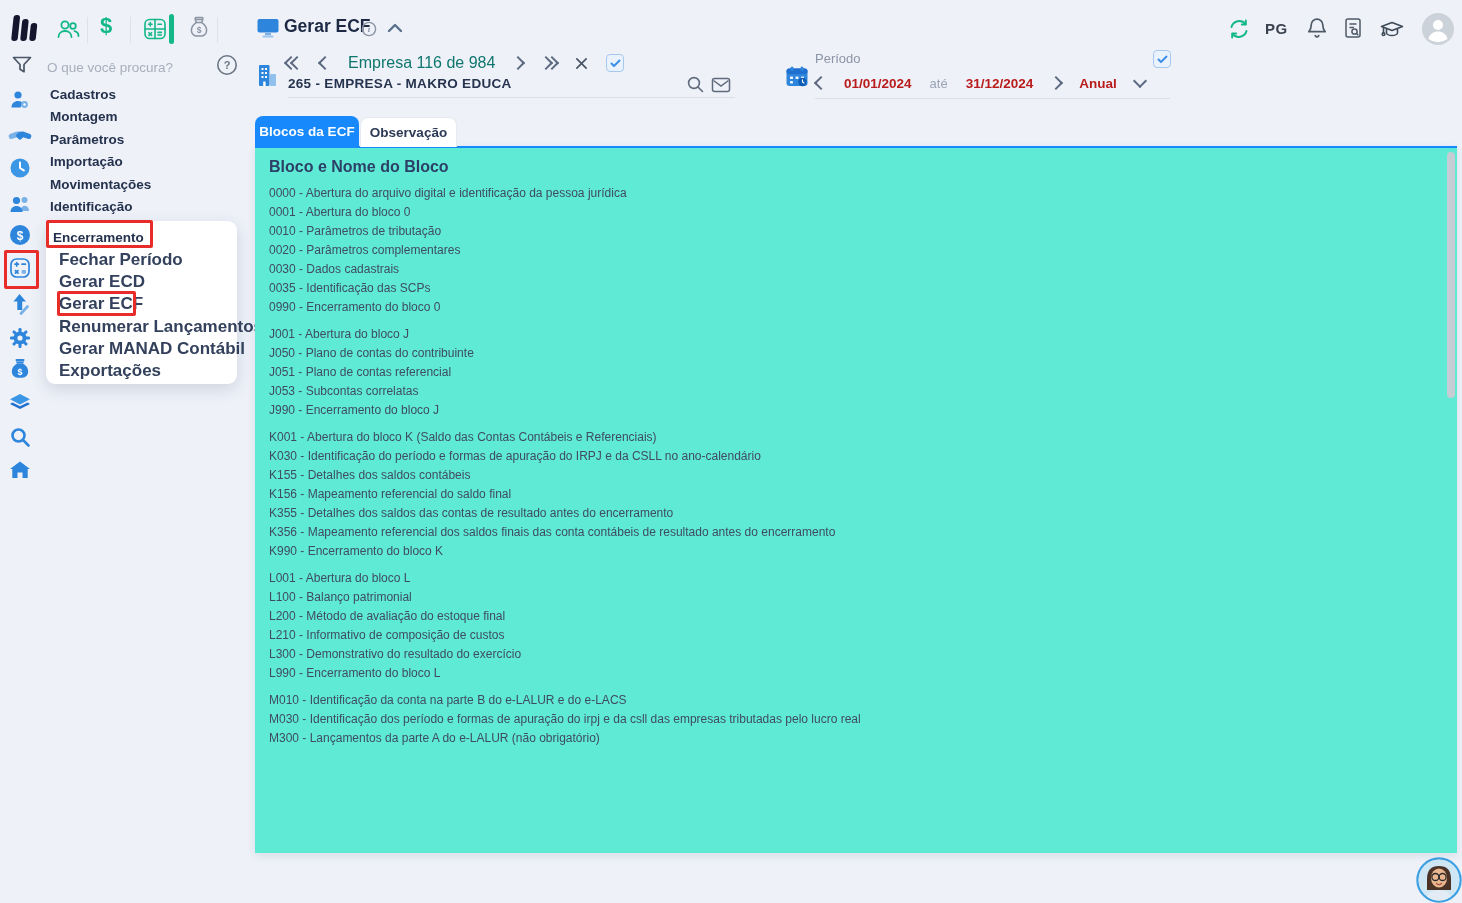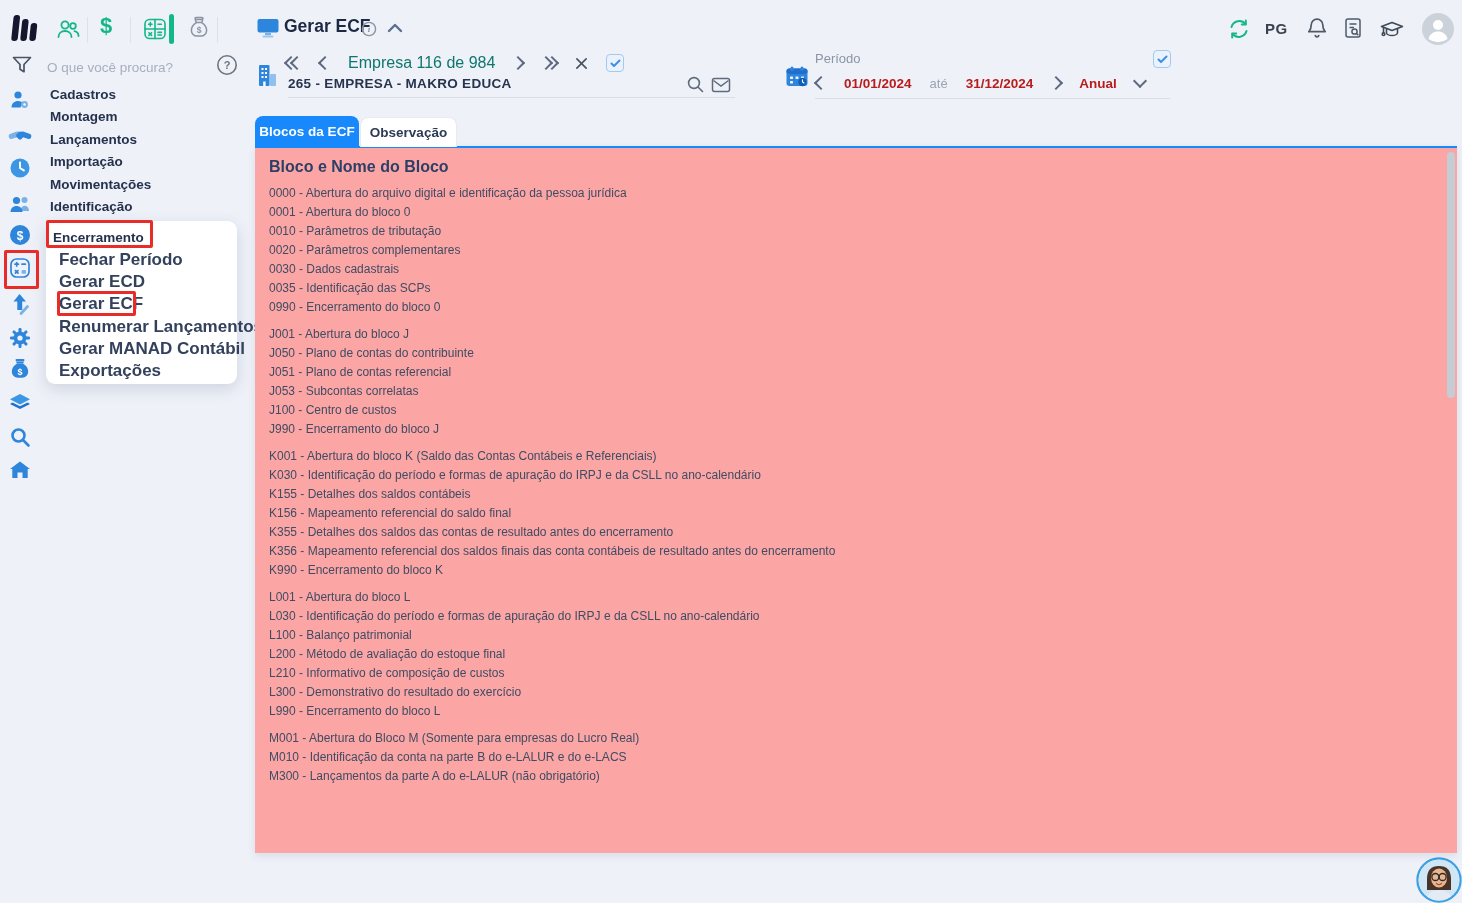--- a/index.html
+++ b/index.html
@@ -69,21 +69,21 @@
   .chev.d{transform:rotate(45deg);margin-top:-4px;}
   .dbl{display:inline-flex;}
   .dbl .chev+.chev{margin-left:-4px;}
   .checkbox{width:16px;height:16px;border:1.6px solid #a5c8ee;border-radius:4px;background:#eaf3fd;
             display:inline-flex;align-items:center;justify-content:center;cursor:pointer;}
   
   #tab-blocos{left:255px;top:116px;width:104px;height:30px;background:#1789fc;color:#fff;border-radius:8px 8px 0 0;
               display:flex;align-items:center;justify-content:center;font-size:13.5px;font-weight:700;cursor:pointer;z-index:3;}
   #tab-obs{left:360px;top:117px;width:95px;height:29px;background:#fff;color:#2c3a55;border:1px solid #e6eaf1;border-bottom:none;
            border-radius:8px 8px 0 0;display:flex;align-items:center;justify-content:center;font-size:13.5px;font-weight:700;cursor:pointer;z-index:2;}
-  #content-panel{left:255px;top:146px;width:1202px;height:705px;background:#fca5a5;border-top:2px solid #1789fc;
+  #content-panel{left:255px;top:146px;width:1202px;height:705px;background:#5eead4;border-top:2px solid #1789fc;
                  box-shadow:0 3px 8px rgba(30,50,90,.10);z-index:1;}
   #content-heading{position:absolute;left:14px;top:10px;font-size:16px;font-weight:700;color:#2c3f66;}
   #block-list{position:absolute;left:14px;top:36px;}
   .block-group{margin-bottom:8px;}
   .block-item{height:19px;line-height:19px;font-size:12px;color:#3f4c63;white-space:nowrap;}
   #scroll-thumb{position:absolute;right:2px;top:4px;width:8px;height:246px;background:#c6ccd4;border-radius:4px;cursor:pointer;}
   #chat-avatar{left:1416px;top:857px;cursor:pointer;}
 </style>
 </head>
 <body>
@@ -275,21 +275,21 @@
 <span class="rail-ic" style="top:458px">
   <svg width="22" height="20" viewBox="0 0 22 20">
       <path d="M11 1.5 21 9h-2.3v9h-5.2v-5.5H8.5V18H3.3V9H1z" fill="#2e85dc"></path>
     </svg>
 </span>
 
 <div id="submenu-panel" class="abs"></div>
 <div id="menu-list" class="abs">
     <div class="menu-item">Cadastros</div>
     <div class="menu-item">Montagem</div>
-    <div class="menu-item">Lançamentos</div>
+    <div class="menu-item">Parâmetros</div>
     <div class="menu-item">Importação</div>
     <div class="menu-item">Movimentações</div>
     <div class="menu-item">Identificação</div>
   </div>
 <div id="closing-item" class="abs menu-item">Encerramento</div>
 <div id="submenu-list" class="abs">
     <div class="submenu-item">Fechar Período</div>
     <div class="submenu-item">Gerar ECD</div>
     <div class="submenu-item">Gerar ECF</div>
     <div class="submenu-item">Renumerar Lançamentos</div>
@@ -419,44 +419,42 @@
         <div class="block-item">0020 - Parâmetros complementares</div>
         <div class="block-item">0030 - Dados cadastrais</div>
         <div class="block-item">0035 - Identificação das SCPs</div>
         <div class="block-item">0990 - Encerramento do bloco 0</div>
       </div>
       <div class="block-group">
         <div class="block-item">J001 - Abertura do bloco J</div>
         <div class="block-item">J050 - Plano de contas do contribuinte</div>
         <div class="block-item">J051 - Plano de contas referencial</div>
         <div class="block-item">J053 - Subcontas correlatas</div>
-        <div class="block-item">J100 - Centro de custos</div>
         <div class="block-item">J990 - Encerramento do bloco J</div>
       </div>
       <div class="block-group">
         <div class="block-item">K001 - Abertura do bloco K (Saldo das Contas Contábeis e Referenciais)</div>
         <div class="block-item">K030 - Identificação do período e formas de apuração do IRPJ e da CSLL no ano-calendário</div>
         <div class="block-item">K155 - Detalhes dos saldos contábeis</div>
         <div class="block-item">K156 - Mapeamento referencial do saldo final</div>
         <div class="block-item">K355 - Detalhes dos saldos das contas de resultado antes do encerramento</div>
         <div class="block-item">K356 - Mapeamento referencial dos saldos finais das conta contábeis de resultado antes do encerramento</div>
         <div class="block-item">K990 - Encerramento do bloco K</div>
       </div>
       <div class="block-group">
         <div class="block-item">L001 - Abertura do bloco L</div>
-        <div class="block-item">L030 - Identificação do período e formas de apuração do IRPJ e da CSLL no ano-calendário</div>
         <div class="block-item">L100 - Balanço patrimonial</div>
         <div class="block-item">L200 - Método de avaliação do estoque final</div>
         <div class="block-item">L210 - Informativo de composição de custos</div>
         <div class="block-item">L300 - Demonstrativo do resultado do exercício</div>
         <div class="block-item">L990 - Encerramento do bloco L</div>
       </div>
       <div class="block-group">
-        <div class="block-item">M001 - Abertura do Bloco M (Somente para empresas do Lucro Real)</div>
         <div class="block-item">M010 - Identificação da conta na parte B do e-LALUR e do e-LACS</div>
+        <div class="block-item">M030 - Identificação dos período e formas de apuração do irpj e da csll das empresas tributadas pelo lucro real</div>
         <div class="block-item">M300 - Lançamentos da parte A do e-LALUR (não obrigatório)</div>
       </div>
     </div>
   <div id="scroll-thumb"></div>
 </div>
 
 <span id="chat-avatar" class="abs ic">
   <svg width="46" height="46" viewBox="0 0 46 46">
     <defs>
         <clipPath id="cp">

